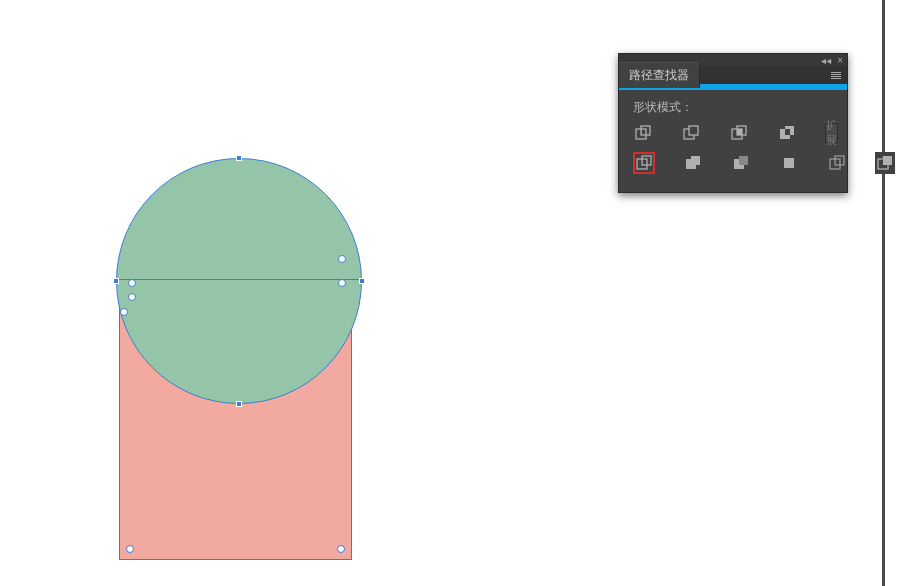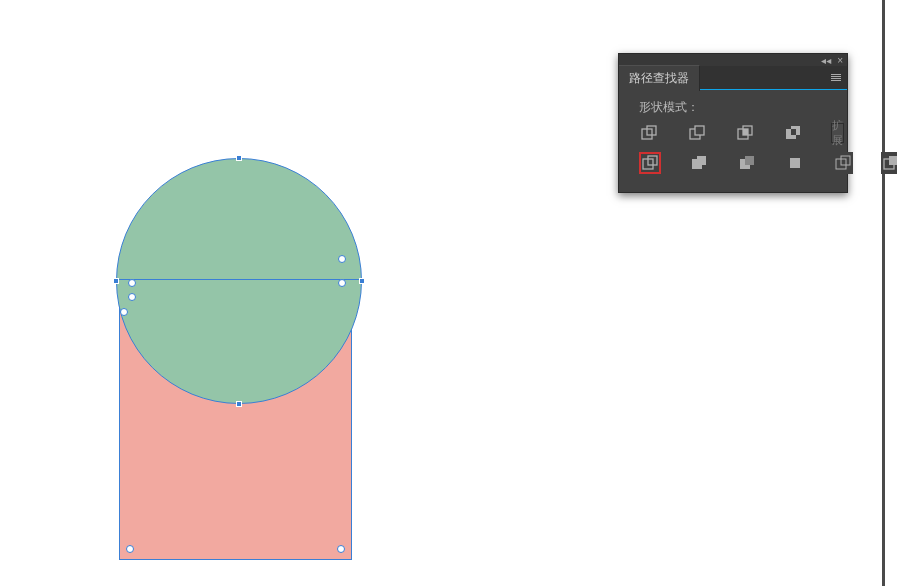--- a/index.html
+++ b/index.html
@@ -109,21 +109,21 @@
       font-size: 10px;
       color: #aaa;
       cursor: pointer;
     }
 
     .panel-tabs {
       height: 24px;
       background: #323232;
       display: flex;
       align-items: center;
-      border-bottom: 1px solid #0ea5e9;
+      border-bottom: 6px solid #0ea5e9;
     }
 
     .panel-tab {
       padding: 4px 10px;
       background: #414141;
       border-right: 1px solid #2a2a2a;
       border-top: 1px solid #505050;
       font-size: 12px;
       color: #d0d0d0;
     }
@@ -135,21 +135,21 @@
       flex-direction: column;
       gap: 1px;
     }
     .panel-menu-line {
       width: 10px;
       height: 1px;
       background: #aaa;
     }
 
     .panel-body {
-      padding: 6px 20px 10px;
+      padding: 6px 14px 10px;
     }
 
     .section-label {
       font-size: 12px;
       color: #b8b8b8;
       margin: 3px 0 6px;
     }
 
     .button-row {
       display: flex;

